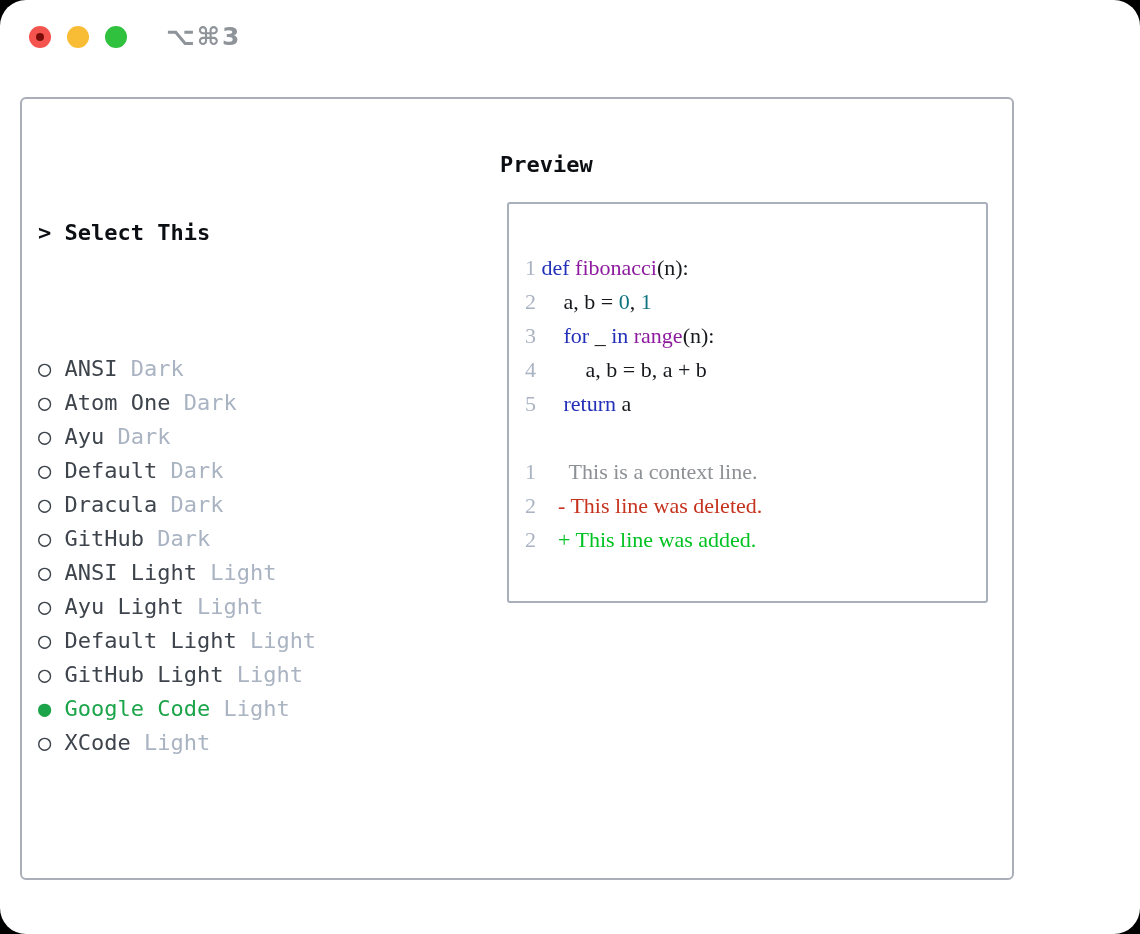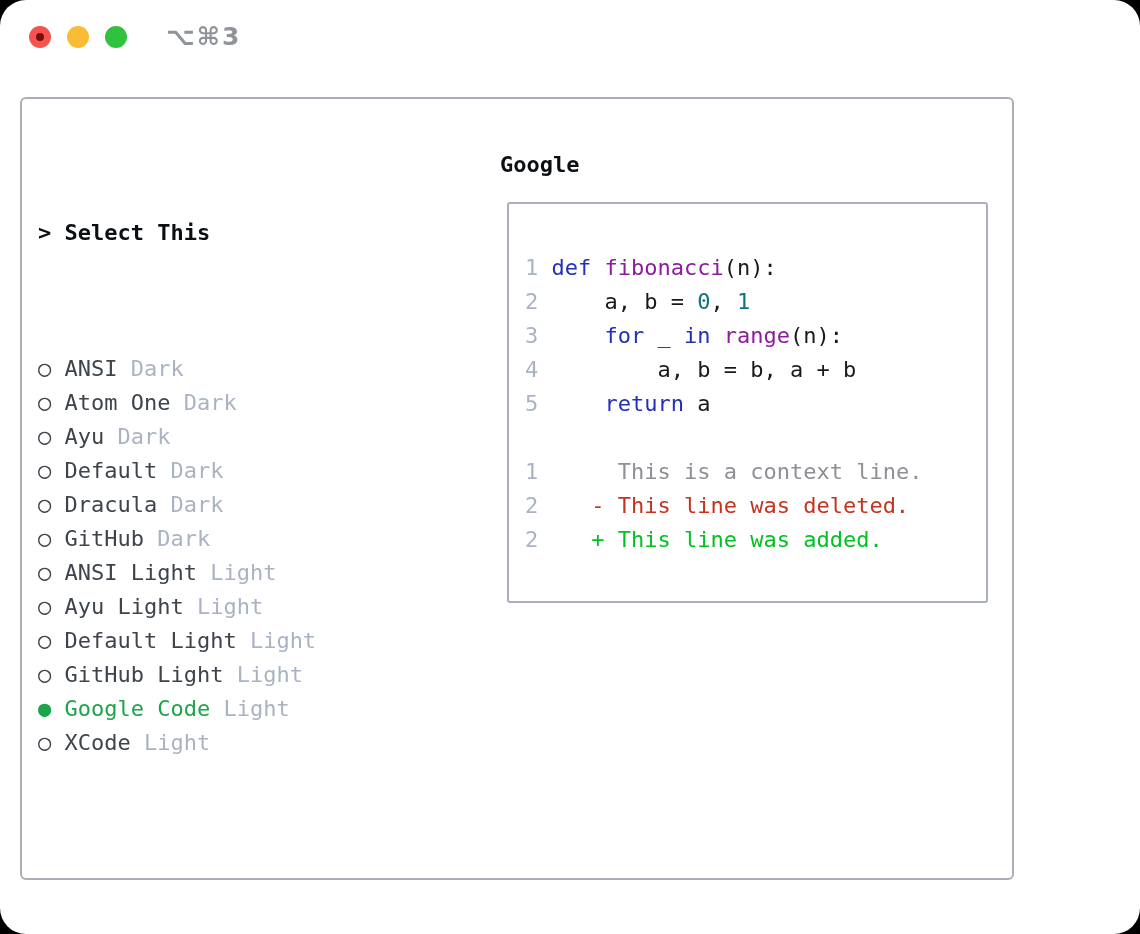--- a/index.html
+++ b/index.html
@@ -31,21 +31,21 @@
   .hdr { font-weight:bold; color:#0b0e12; margin-left:13.24px; }
   .marker { display:inline-block; width:13.24px; }
   .mlabel { margin-left:13.24px; }
   .badge  { margin-left:13.24px; }
   
   .preview-title { position:absolute; left:478px; top:49px; font-weight:bold; color:#0b0e12; }
   .preview-box {
     position:absolute; left:485px; top:103px; width:481px; height:401px;
     border:2px solid #a9b0bc; border-radius:3px; background:#fff;
   }
-  .preview-code { position:absolute; left:16px; top:47px; }
+  .preview-code { position:absolute; left:16px; top:47px;font-family:Liberation Serif, serif; }
   .code-line { height:34px; }
 </style>
 </head>
 <body>
 
 <div class="window">
   <div class="titlebar">
     <div class="tl red">
       <div class="tl-dot"></div>
     </div>
@@ -66,20 +66,20 @@
       
 
       
 
       
 
       
       
     </div>
 
-    <div class="preview-title mono"><span>Google</span></div>
+    <div class="preview-title mono"><span>Preview</span></div>
 
     <div class="preview-box">
       <div id="preview-code" class="preview-code mono"><div class="code-line"><span style="color: rgb(169, 179, 194);">1</span><span style="color: rgb(23, 25, 29);"> </span><span style="color: rgb(34, 48, 184);">def</span><span style="color: rgb(23, 25, 29);"> </span><span style="color: rgb(141, 27, 158);">fibonacci</span><span style="color: rgb(23, 25, 29);">(n):</span></div><div class="code-line"><span style="color: rgb(169, 179, 194);">2</span><span style="color: rgb(23, 25, 29);">     a, b = </span><span style="color: rgb(14, 114, 128);">0</span><span style="color: rgb(23, 25, 29);">, </span><span style="color: rgb(14, 114, 128);">1</span></div><div class="code-line"><span style="color: rgb(169, 179, 194);">3</span><span style="color: rgb(23, 25, 29);">     </span><span style="color: rgb(34, 48, 184);">for</span><span style="color: rgb(23, 25, 29);"> _ </span><span style="color: rgb(34, 48, 184);">in</span><span style="color: rgb(23, 25, 29);"> </span><span style="color: rgb(141, 27, 158);">range</span><span style="color: rgb(23, 25, 29);">(n):</span></div><div class="code-line"><span style="color: rgb(169, 179, 194);">4</span><span style="color: rgb(23, 25, 29);">         a, b = b, a + b</span></div><div class="code-line"><span style="color: rgb(169, 179, 194);">5</span><span style="color: rgb(23, 25, 29);">     </span><span style="color: rgb(34, 48, 184);">return</span><span style="color: rgb(23, 25, 29);"> a</span></div><div class="code-line"></div><div class="code-line"><span style="color: rgb(169, 179, 194);">1</span><span style="color: rgb(23, 25, 29);">      </span><span style="color: rgb(141, 144, 148);">This is a context line.</span></div><div class="code-line"><span style="color: rgb(169, 179, 194);">2</span><span style="color: rgb(23, 25, 29);">    </span><span style="color: rgb(197, 51, 31);">- This line was deleted.</span></div><div class="code-line"><span style="color: rgb(169, 179, 194);">2</span><span style="color: rgb(23, 25, 29);">    </span><span style="color: rgb(0, 194, 34);">+ This line was added.</span></div></div>
     </div>
 
   </div>
 </div>
 
 </body></html>

